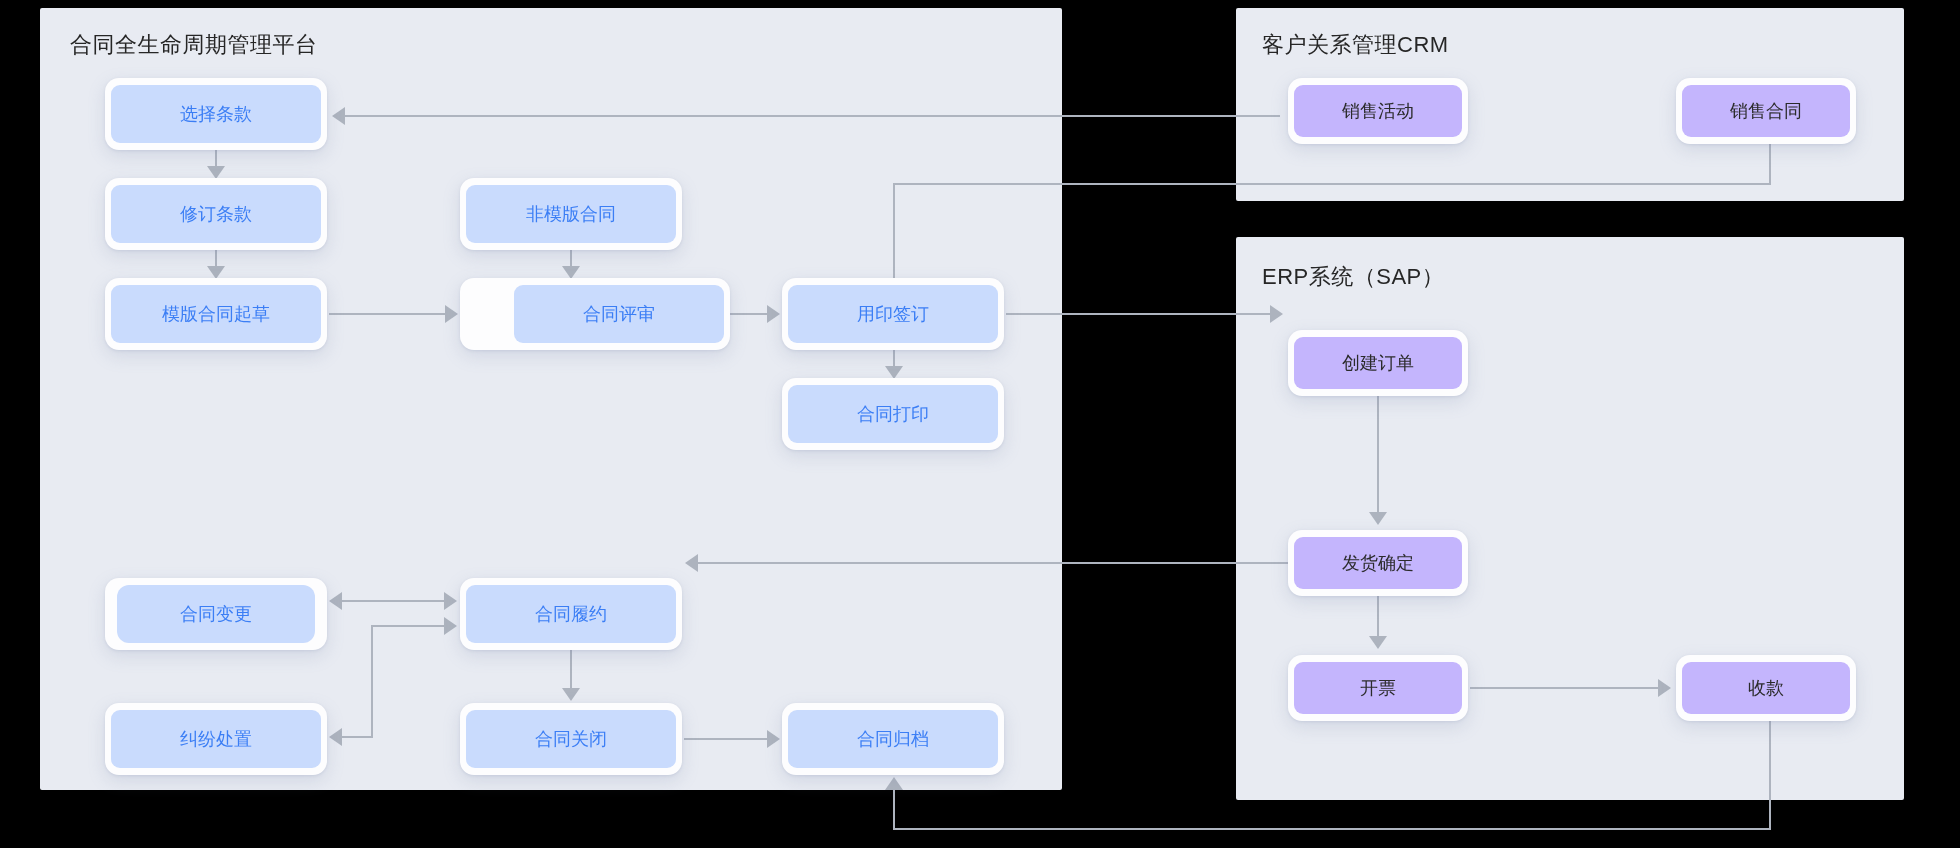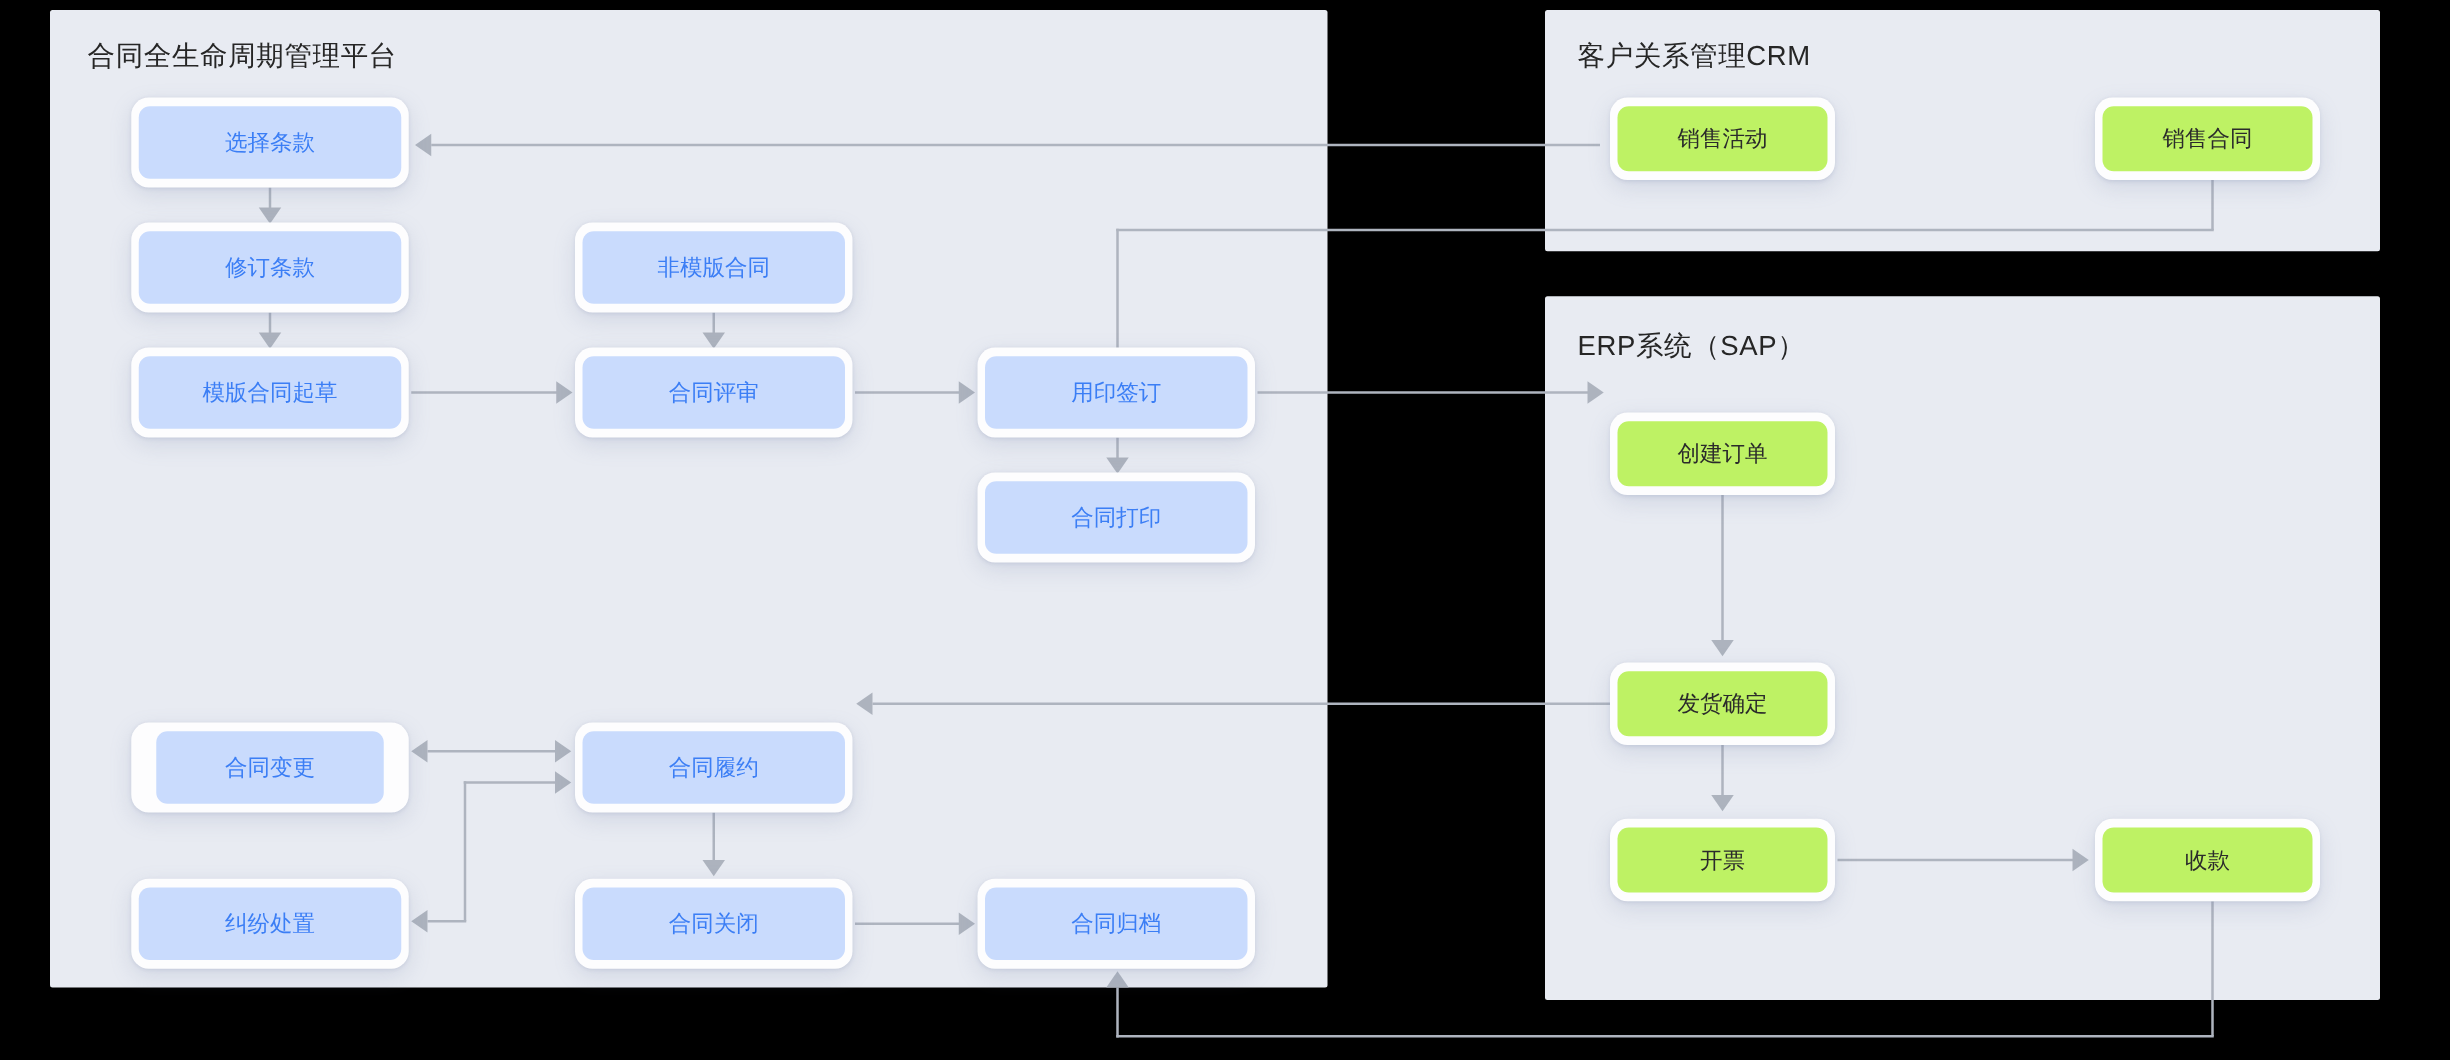--- a/index.html
+++ b/index.html
@@ -7,21 +7,21 @@
          font-family:"Liberation Sans","DejaVu Sans",sans-serif;overflow:hidden;}
   .panel{position:absolute;background:#e8ebf2;border-radius:2px;}
   .panel-title{position:absolute;font-size:22px;color:#262626;font-weight:400;letter-spacing:.5px;white-space:nowrap;}
   
   .node{position:absolute;border-radius:14px;background:#fdfdfe;
         box-shadow:0 6px 18px rgba(120,135,170,.20), 0 1px 3px rgba(120,135,170,.18);
         display:flex;align-items:center;justify-content:center;}
   .node .chip{border-radius:9px;display:flex;align-items:center;justify-content:center;
         font-size:18px;line-height:1;white-space:nowrap;}
   .node.blue .chip{background:#c9dbfd;color:#3b7ef5;}
-  .node.gray .chip{background:#bef264;color:#2b2b2b;}
+  .node.gray .chip{background:#c4b5fd;color:#2b2b2b;}
   
   .hline{position:absolute;height:2px;background:#aeb4bf;}
   .vline{position:absolute;width:2px;background:#aeb4bf;}
   .arw{position:absolute;width:0;height:0;}
   .arw.down{border-left:9px solid transparent;border-right:9px solid transparent;border-top:13px solid #adb3be;}
   .arw.up{border-left:9px solid transparent;border-right:9px solid transparent;border-bottom:13px solid #adb3be;}
   .arw.right{border-top:9px solid transparent;border-bottom:9px solid transparent;border-left:13px solid #adb3be;}
   .arw.left{border-top:9px solid transparent;border-bottom:9px solid transparent;border-right:13px solid #adb3be;}
 </style>
 </head>
@@ -113,39 +113,39 @@
     <div class="chip" style="width:210px;height:58px;">
       <span>模版合同起草</span>
     </div>
   </div>
 
   <div class="node blue" style="left:460px;top:178px;width:222px;height:72px;align-items:center;">
     <div class="chip" style="width:210px;height:58px;">
       <span>非模版合同</span>
     </div>
   </div>
-  <div class="node blue" style="left:460px;top:278px;width:222px;height:72px;">
+  <div class="node blue" style="left:460px;top:278px;width:222px;height:72px;padding-left:48px;">
     <div class="chip" style="width:210px;height:58px;">
       <span>合同评审</span>
     </div>
   </div>
 
   <div class="node blue" style="left:782px;top:278px;width:222px;height:72px;">
     <div class="chip" style="width:210px;height:58px;">
       <span>用印签订</span>
     </div>
   </div>
   <div class="node blue" style="left:782px;top:378px;width:222px;height:72px;">
     <div class="chip" style="width:210px;height:58px;">
       <span>合同打印</span>
     </div>
   </div>
 
   <div class="node blue" style="left:105px;top:578px;width:222px;height:72px;">
-    <div class="chip" style="width:182px;height:58px;">
+    <div class="chip" style="width:198px;height:58px;border-radius:12px;">
       <span>合同变更</span>
     </div>
   </div>
   <div class="node blue" style="left:105px;top:703px;width:222px;height:72px;">
     <div class="chip" style="width:210px;height:58px;">
       <span>纠纷处置</span>
     </div>
   </div>
   <div class="node blue" style="left:460px;top:578px;width:222px;height:72px;">
     <div class="chip" style="width:210px;height:58px;">

